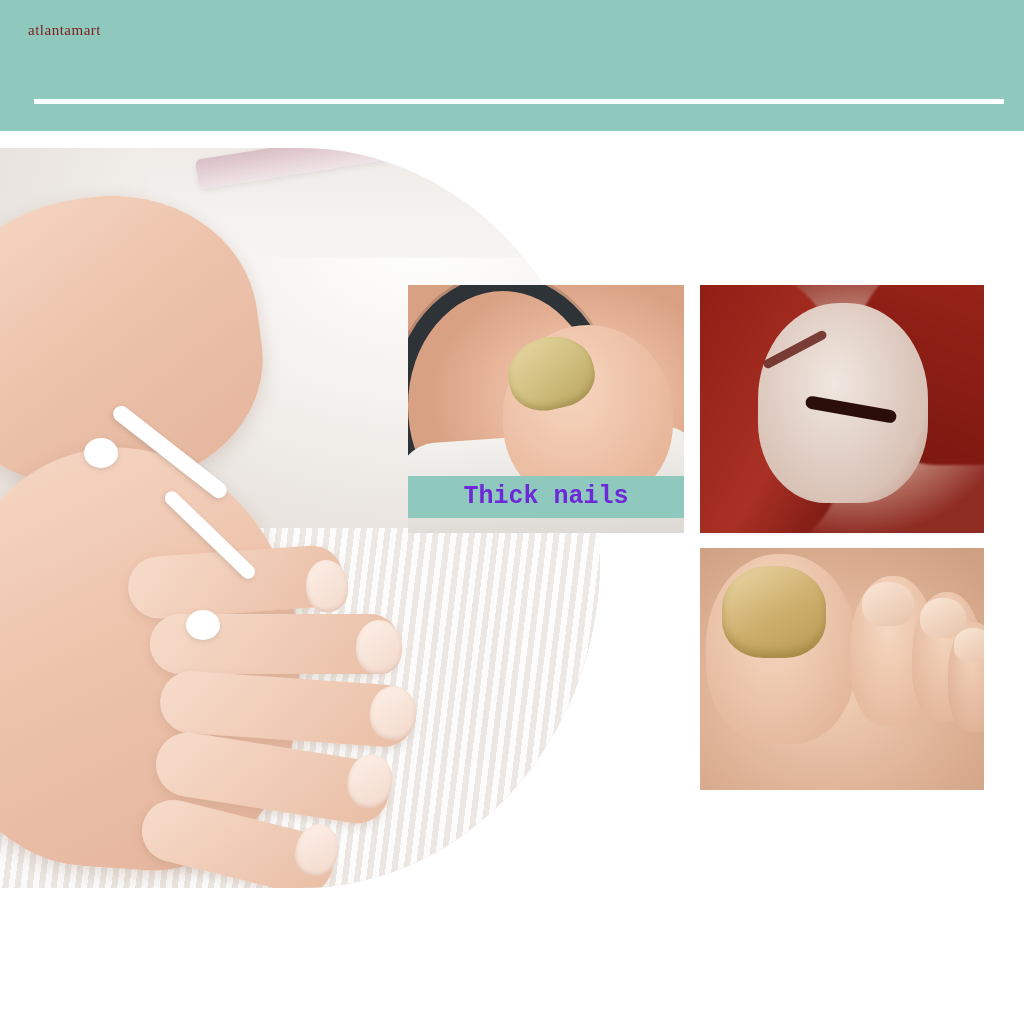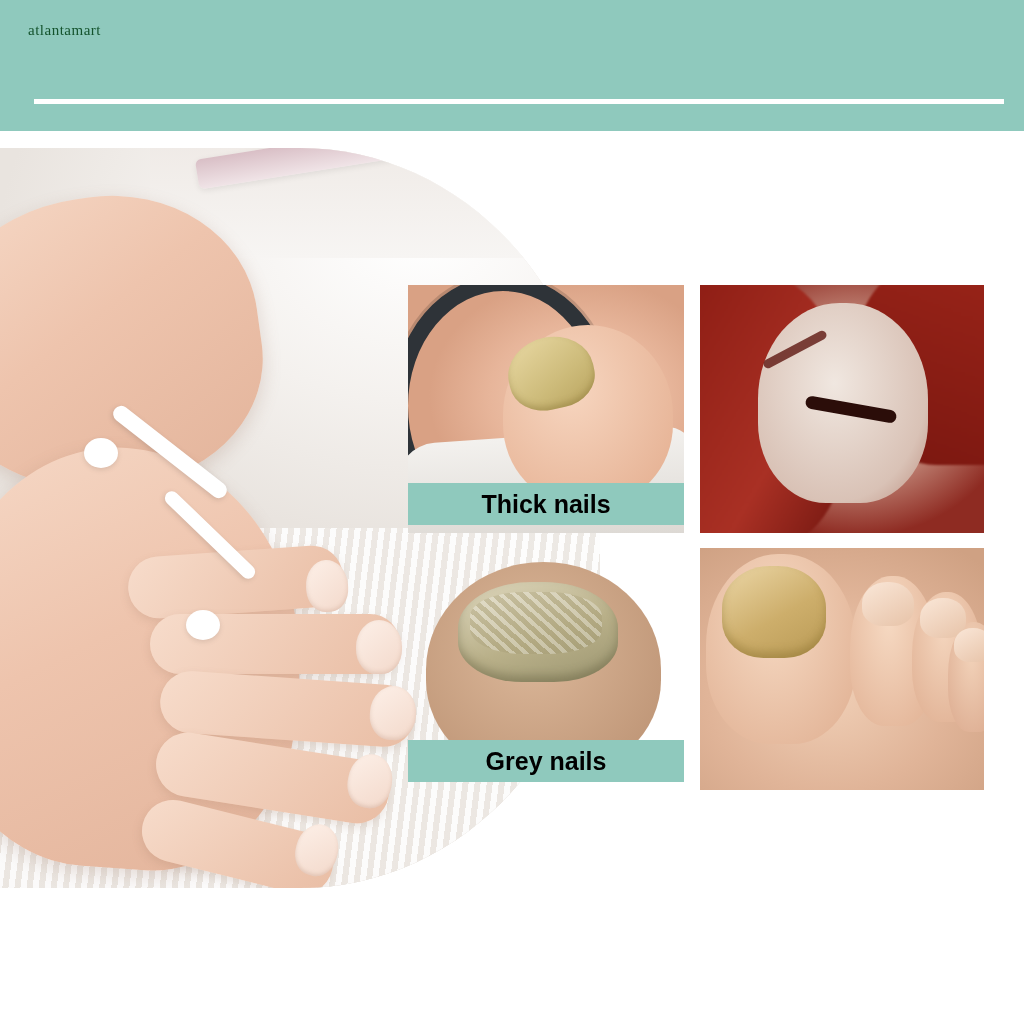--- a/index.html
+++ b/index.html
@@ -13,21 +13,21 @@
   #stage{position:relative;width:1024px;height:1024px;overflow:hidden;background:#fff;}
 
   
   .banner{
     position:absolute;left:0;top:0;width:1024px;height:131px;
     background:#8fc9bd;
   }
   .watermark{
     position:absolute;left:28px;top:22px;
     font-family:"Liberation Serif", serif;
-    font-size:15px;color:#14532d;letter-spacing:.5px;
+    font-size:15px;color:#7f1d1d;letter-spacing:.5px;
     white-space:nowrap;
   }
   .headline{
     position:absolute;left:34px;top:42px;width:980px;
     font-family:"Liberation Serif", serif;
     font-weight:bold;
     font-size:47px;
     line-height:52px;
     color:#ffffff;
     letter-spacing:0px;
@@ -117,24 +117,24 @@
     position:absolute;left:150px;top:380px;width:120px;height:14px;
     background:#ffffff;border-radius:7px;transform:rotate(44deg);
     box-shadow:0 2px 5px rgba(120,100,90,.22);
   }
 
   
   .grid{position:absolute;left:408px;top:285px;width:576px;height:505px;}
   .cell{position:absolute;overflow:hidden;}
   .cell .photo{position:absolute;inset:0;}
   .caption{
-    position:absolute;left:0;bottom:8px;width:100%;
+    position:absolute;left:0;bottom:15px;width:100%;
     background:#8fc9bd;
-    color:#000000;
-    font-family:Liberation Sans, sans-serif;
+    color:#6d28d9;
+    font-family:Liberation Mono, monospace;
     font-weight:bold;
     font-size:25px;
     line-height:42px;
     text-align:center;
     white-space:nowrap;
   }
   .c-tl{left:0;top:0;width:276px;height:248px;}
   .c-tr{left:292px;top:0;width:284px;height:248px;}
   .c-bl{left:0;top:263px;width:276px;height:242px;}
   .c-br{left:292px;top:263px;width:284px;height:242px;}
@@ -297,28 +297,20 @@
     <div class="cell c-tr">
       <div class="photo p-hema">
         <div class="blood"></div>
         <div class="blood2"></div>
         <div class="plate"></div>
         <div class="crack"></div>
         <div class="crack2"></div>
       </div>
     </div>
 
-    <div class="cell c-bl">
-      <div class="photo p-grey">
-        <div class="toe2"></div>
-        <div class="gnail"></div>
-        <div class="crumb"></div>
-      </div>
-      <div class="caption">Grey nails</div>
-    </div>
 
     <div class="cell c-br">
       <div class="photo p-onyc">
         <div class="bigtoe"></div>
         <div class="t2"></div>
         <div class="t3"></div>
         <div class="t4"></div>
         <div class="bignail2"></div>
         <div class="sn sn1"></div>
         <div class="sn sn2"></div>

